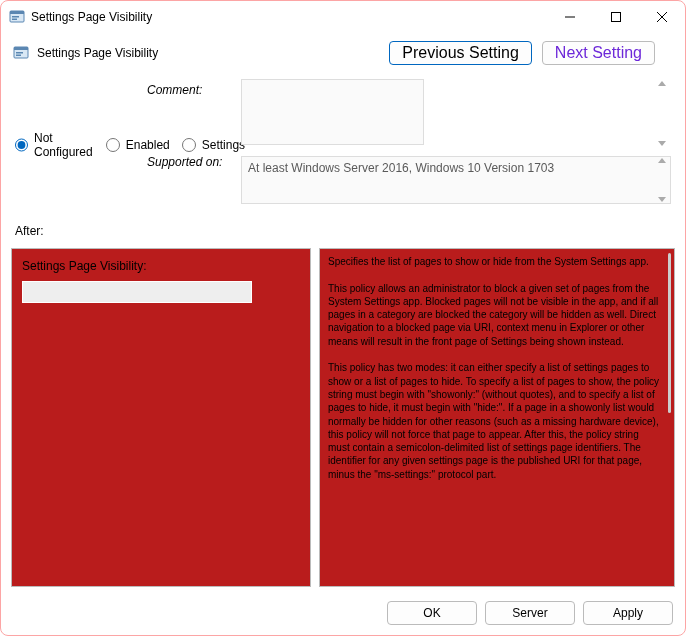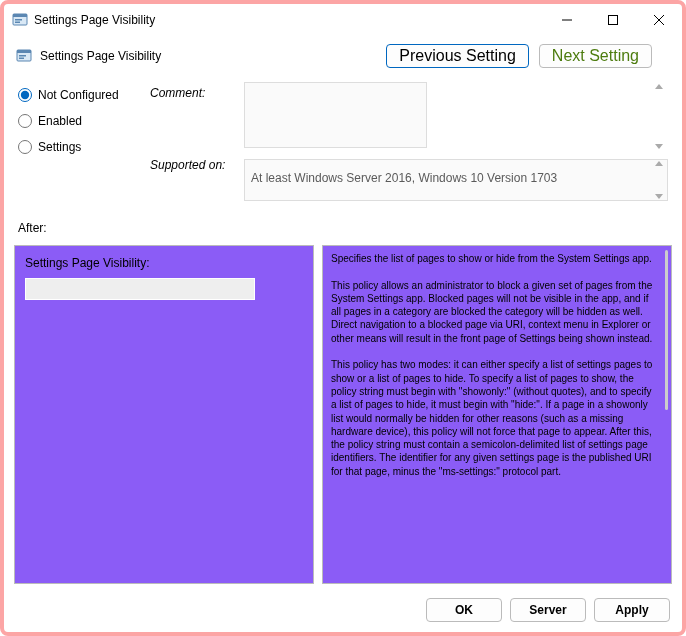--- a/index.html
+++ b/index.html
@@ -5,21 +5,21 @@
   * { box-sizing: border-box; }
   html, body {
     margin: 0; padding: 0; width: 686px; height: 636px;
     font-family: "Segoe UI", Tahoma, sans-serif;
     font-size: 12px;
     background: #fff; color: #000;
     overflow: hidden;
   }
   .window {
     width: 686px; height: 636px;
-    border: 4px solid #fca5a5;
+    border: 1px solid #fca5a5;
     border-radius: 8px;
     display: flex; flex-direction: column;
     background: #fff;
     position: relative;
   }
   .titlebar {
     height: 32px;
     display: flex; align-items: center;
     padding-left: 8px;
     border-top-left-radius: 8px; border-top-right-radius: 8px;
@@ -54,28 +54,28 @@
   .btn {
     min-width: 96px; height: 24px;
     border: 1px solid #bbb;
     border-radius: 4px;
     background: #fdfdfd;
     font-size: 16px;
     display: inline-flex; align-items: center; justify-content: center;
     padding: 0 12px;
   }
   .btn.focused { border: 1px solid #0067c0; }
-  .btn.disabled { color: #4d7c0f; }
+  .btn.disabled { color: #6d28d9; }
   .config-row {
     display: flex;
     padding: 10px 14px 6px 14px;
     gap: 12px;
   }
   .radio-col {
-    width: 120px; display: flex; flex-direction: column; gap: 12px;
+    width: 120px; display: flex; flex-direction: row; gap: 12px;
     padding-top: 6px;
   }
   .radio-item {
     display: flex; align-items: center; gap: 6px;
     font-size: 12px;
   }
   .radio-item input[type=radio] { width: 14px; height: 14px; accent-color: #0067c0; margin: 0; }
   .label-col {
     width: 82px;
     display: flex; flex-direction: column; gap: 58px;
@@ -90,24 +90,24 @@
     font-size: 12px;
     color: #444;
     position: relative;
   }
   .comment-box {
     height: 66px;
     resize: none; padding: 4px 20px 4px 6px;
     font-family: inherit;
   }
   .supported-box {
-    height: 42px;
+    height: 48px;
     padding: 4px 20px 8px 6px;
     color: #5a5a5a;
-    display: flex; align-items: center;
+    display: flex; align-items: flex-start;
   }
   .scroll-arrows {
     position: absolute; right: 2px; top: 0; bottom: 0;
     width: 14px;
     display: flex; flex-direction: column; justify-content: space-between;
     padding: 2px 0;
   }
   .tri-up, .tri-down {
     width: 0; height: 0; margin: 0 auto;
     border-left: 4px solid transparent;
@@ -119,21 +119,21 @@
     display: flex; padding: 14px 14px 6px 14px;
   }
   .labels-row .options-lbl { width: 308px; font-size: 12px; }
   .labels-row .help-lbl { font-size: 12px; }
   .panels-row {
     display: flex; padding: 4px 10px 8px 10px; gap: 8px;
     flex: 1; min-height: 0;
   }
   .options-panel, .help-panel {
     border: 1px solid #bbb;
-    background: #8b5cf6;
+    background: #b91c1c;
   }
   .options-panel {
     width: 300px;
     padding: 10px;
   }
   .options-panel .opt-label { font-size: 12px; margin-bottom: 8px; }
   .options-panel .opt-input {
     width: 230px; height: 22px;
     border: 1px solid #fff;
     background: #eee;
@@ -159,26 +159,26 @@
   .help-scroll-thumb {
     position: absolute; right: 3px; top: 4px;
     width: 3px; height: 160px;
     background: #ccc; border-radius: 2px;
   }
   .footer {
     display: flex; justify-content: flex-end; gap: 8px;
     padding: 6px 12px 10px 12px;
   }
   .footer .fbtn {
-    width: 76px; height: 24px;
+    width: 90px; height: 24px;
     border: 1px solid #bbb;
     border-radius: 4px;
     background: #fdfdfd;
     font-size: 12px;
-    display: inline-flex; align-items: center; justify-content: center; font-weight: bold;
+    display: inline-flex; align-items: center; justify-content: center;
   }
   .footer .fbtn.disabled { color: #000000; }
   .field-wrap { position: relative; }
 </style>
 </head>
 <body>
 
 <div class="window">
 
   <div class="titlebar">

